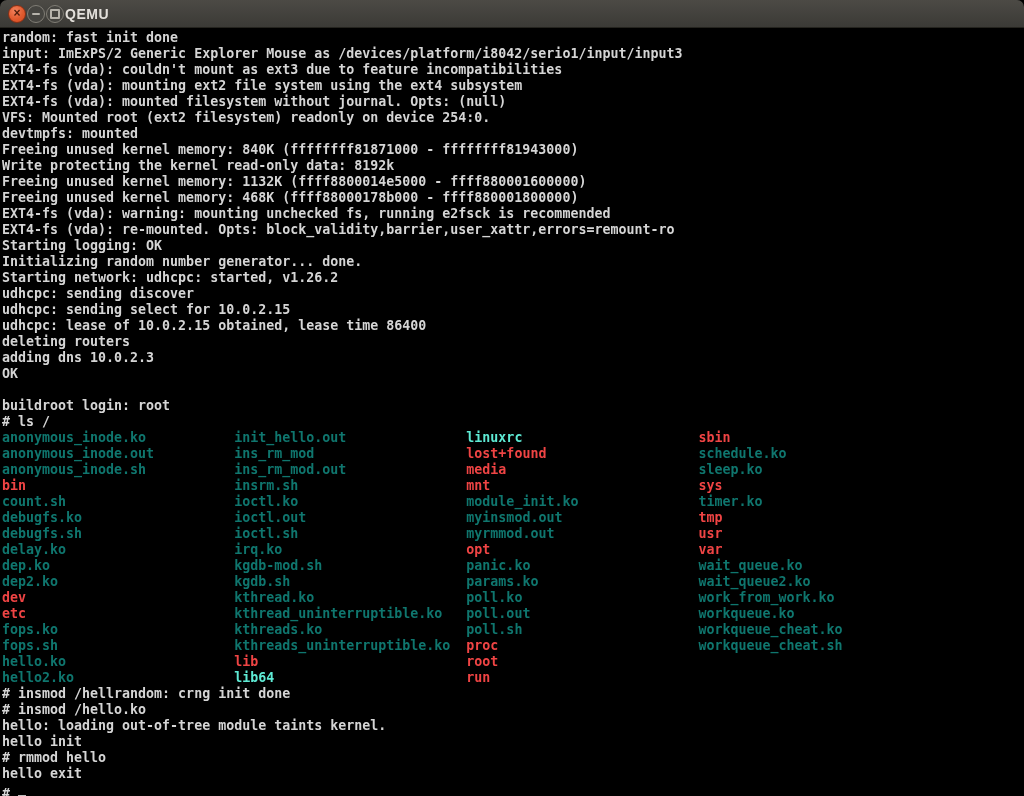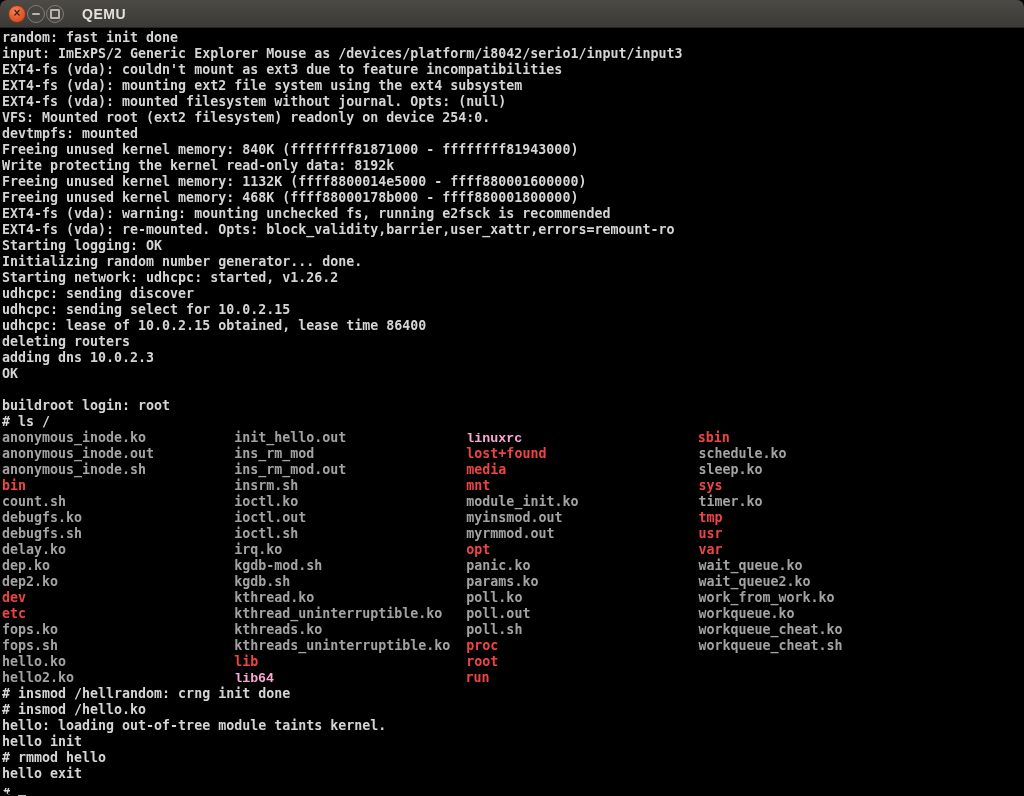--- a/index.html
+++ b/index.html
@@ -36,39 +36,37 @@
   }
   .wbtn.min,.wbtn.max{
     background:#454440;
     border:1px solid #807d75;
   }
   .wbtn.min .glyph{width:8px;height:2px;background:#b6b3ab;border-radius:1px;}
   .wbtn.max .glyph{width:6px;height:6px;border:2px solid #b6b3ab;border-radius:1px;}
   .titletext{
     color:#e3e0db;
     font:bold 14px "Liberation Sans",sans-serif;
-    margin-left:17px;
     letter-spacing:0.5px;
   }
   
   .terminal{
     position:absolute;top:28px;left:0;width:1024px;height:768px;
     background:#000;
     padding:2px 0 0 2px;
     box-sizing:border-box;
     font:bold 13.3px "DejaVu Sans Mono",monospace;
     white-space:pre;
     overflow:hidden;
-    border-radius:15px;
   }
   .line{height:16px;line-height:16px;}
   .fg{color:#d5d5d5;}
-  .green{color:#a3a3a3;}
+  .green{color:#0f766e;}
   .blue{color:#ef4444;}
-  .cyan{color:#f9a8d4;font-family:Liberation Mono, monospace;}
+  .cyan{color:#5eead4;}
   .cursor{
     display:inline-block;width:8px;height:13px;
     border-bottom:3px solid #bcbcbc;
     vertical-align:baseline;
   }
 </style>
 </head>
 <body>
 
 <div class="titlebar">

